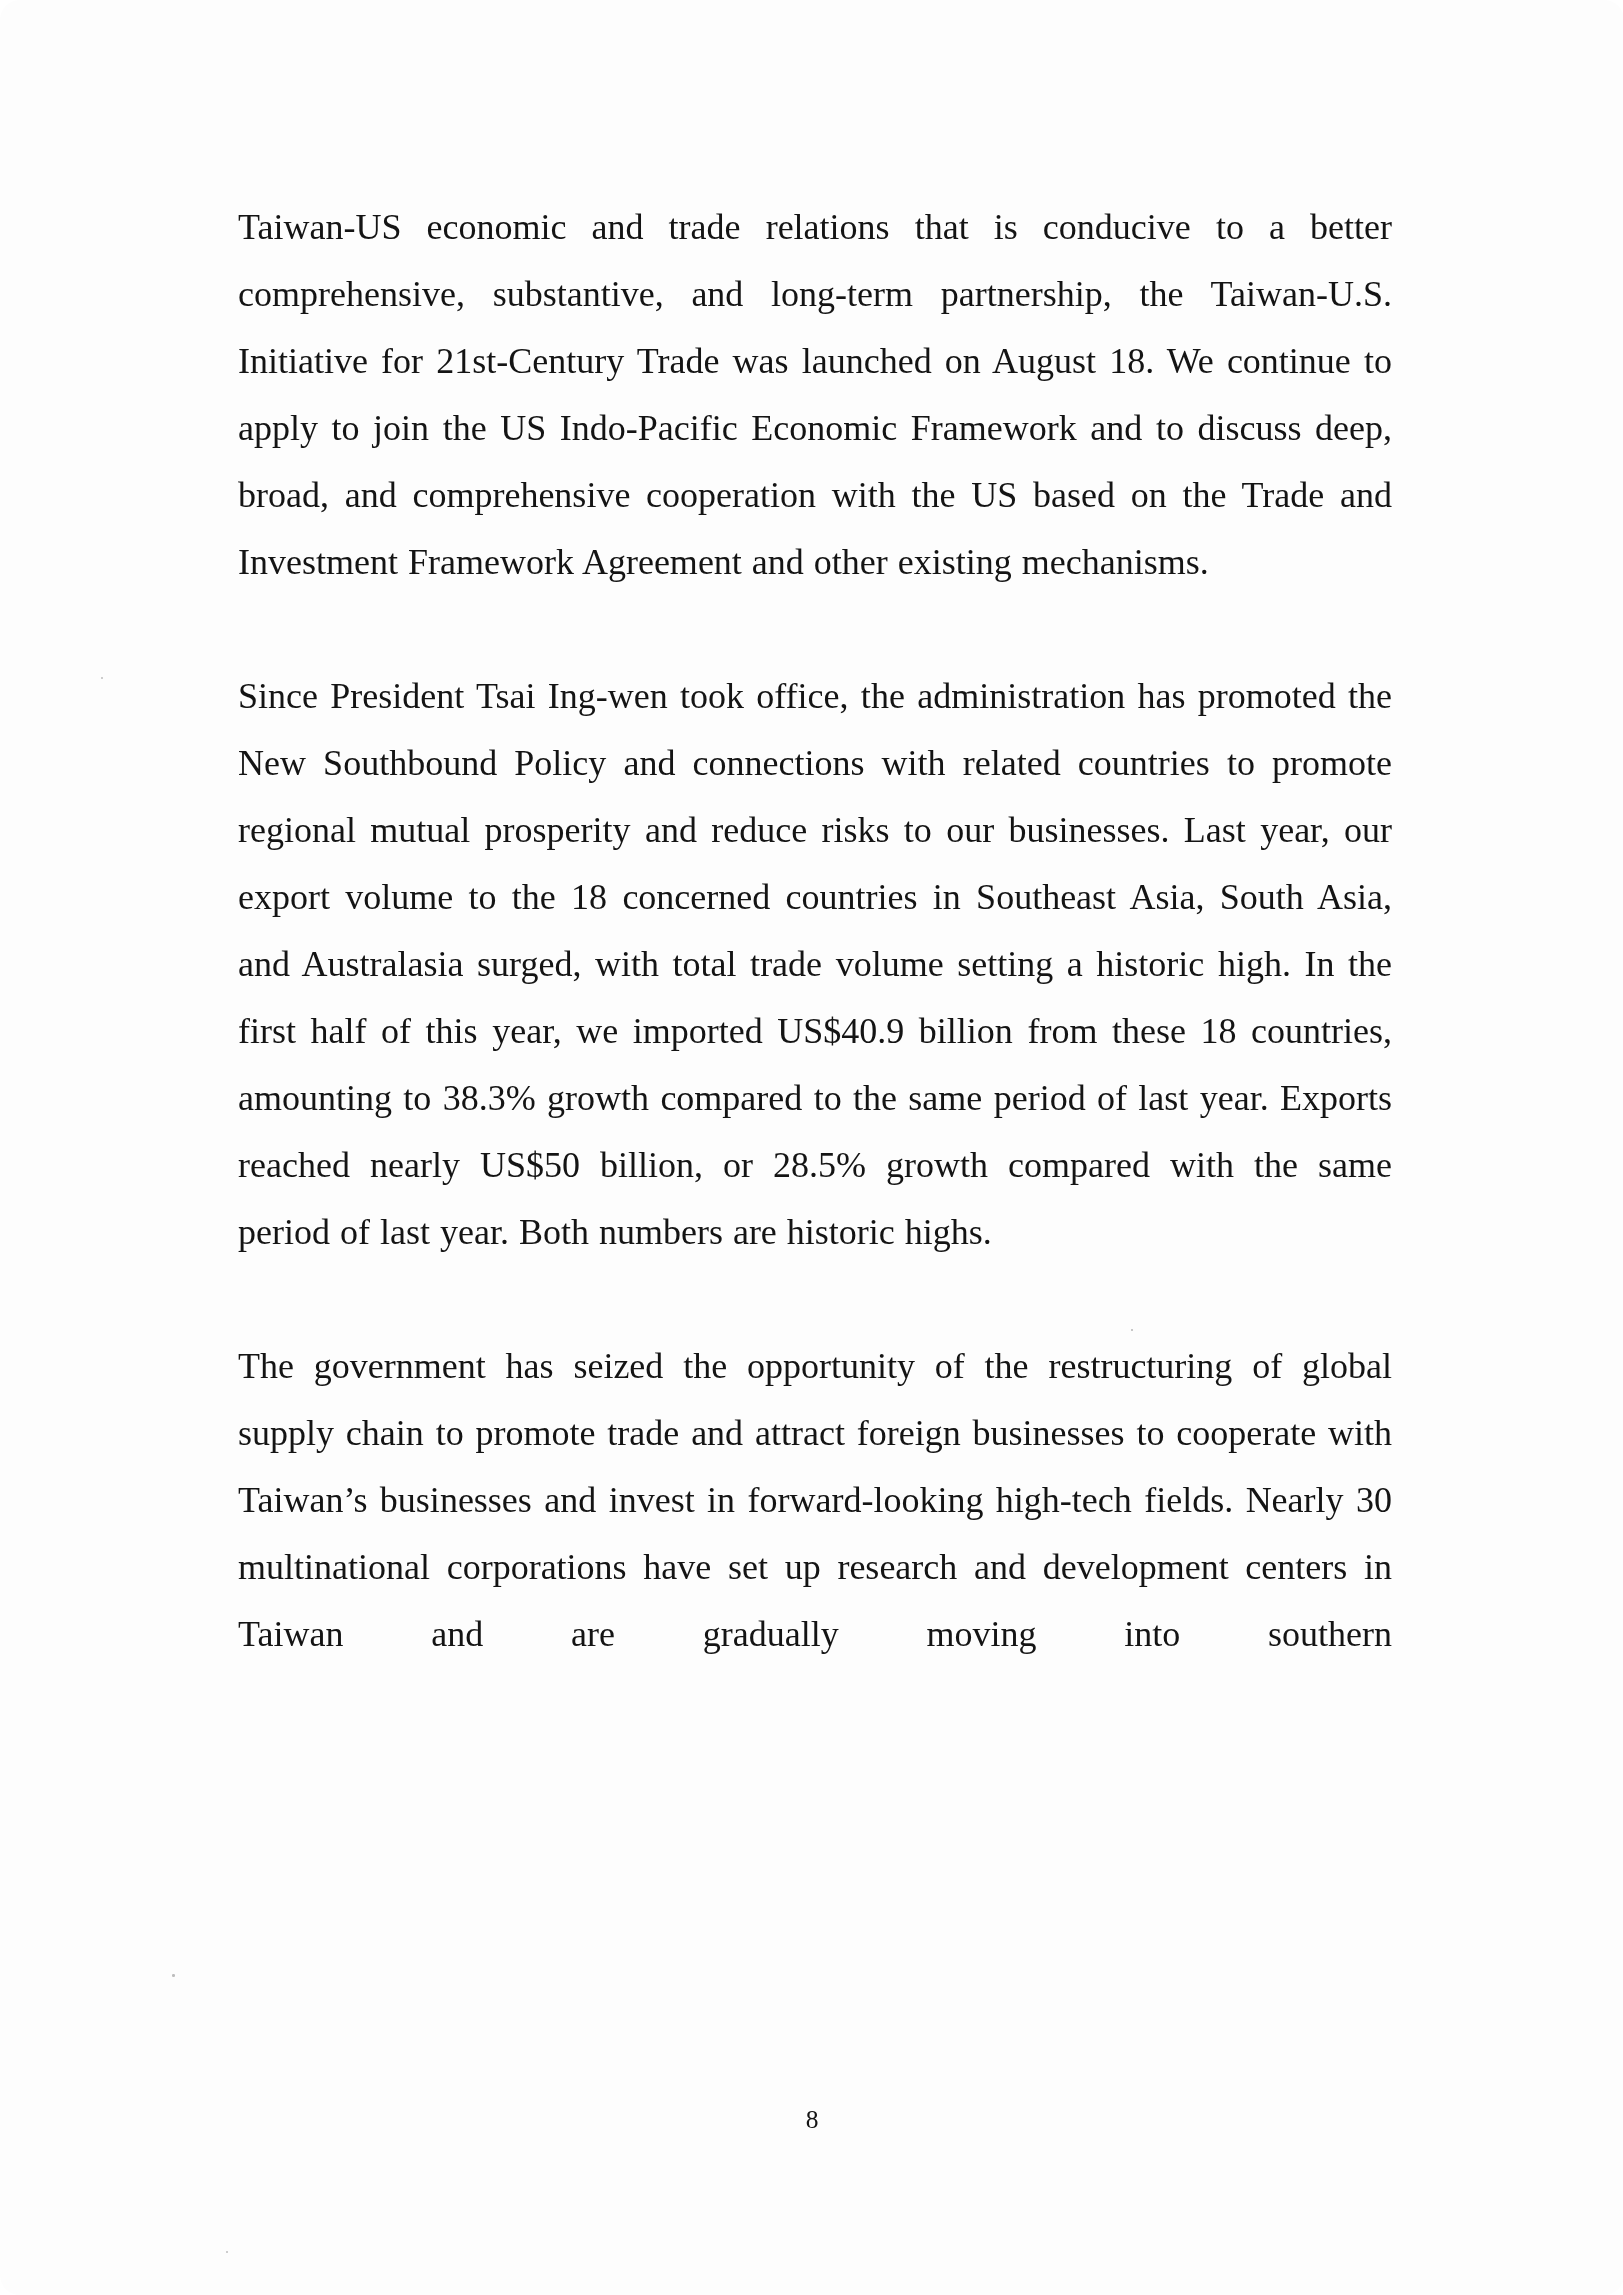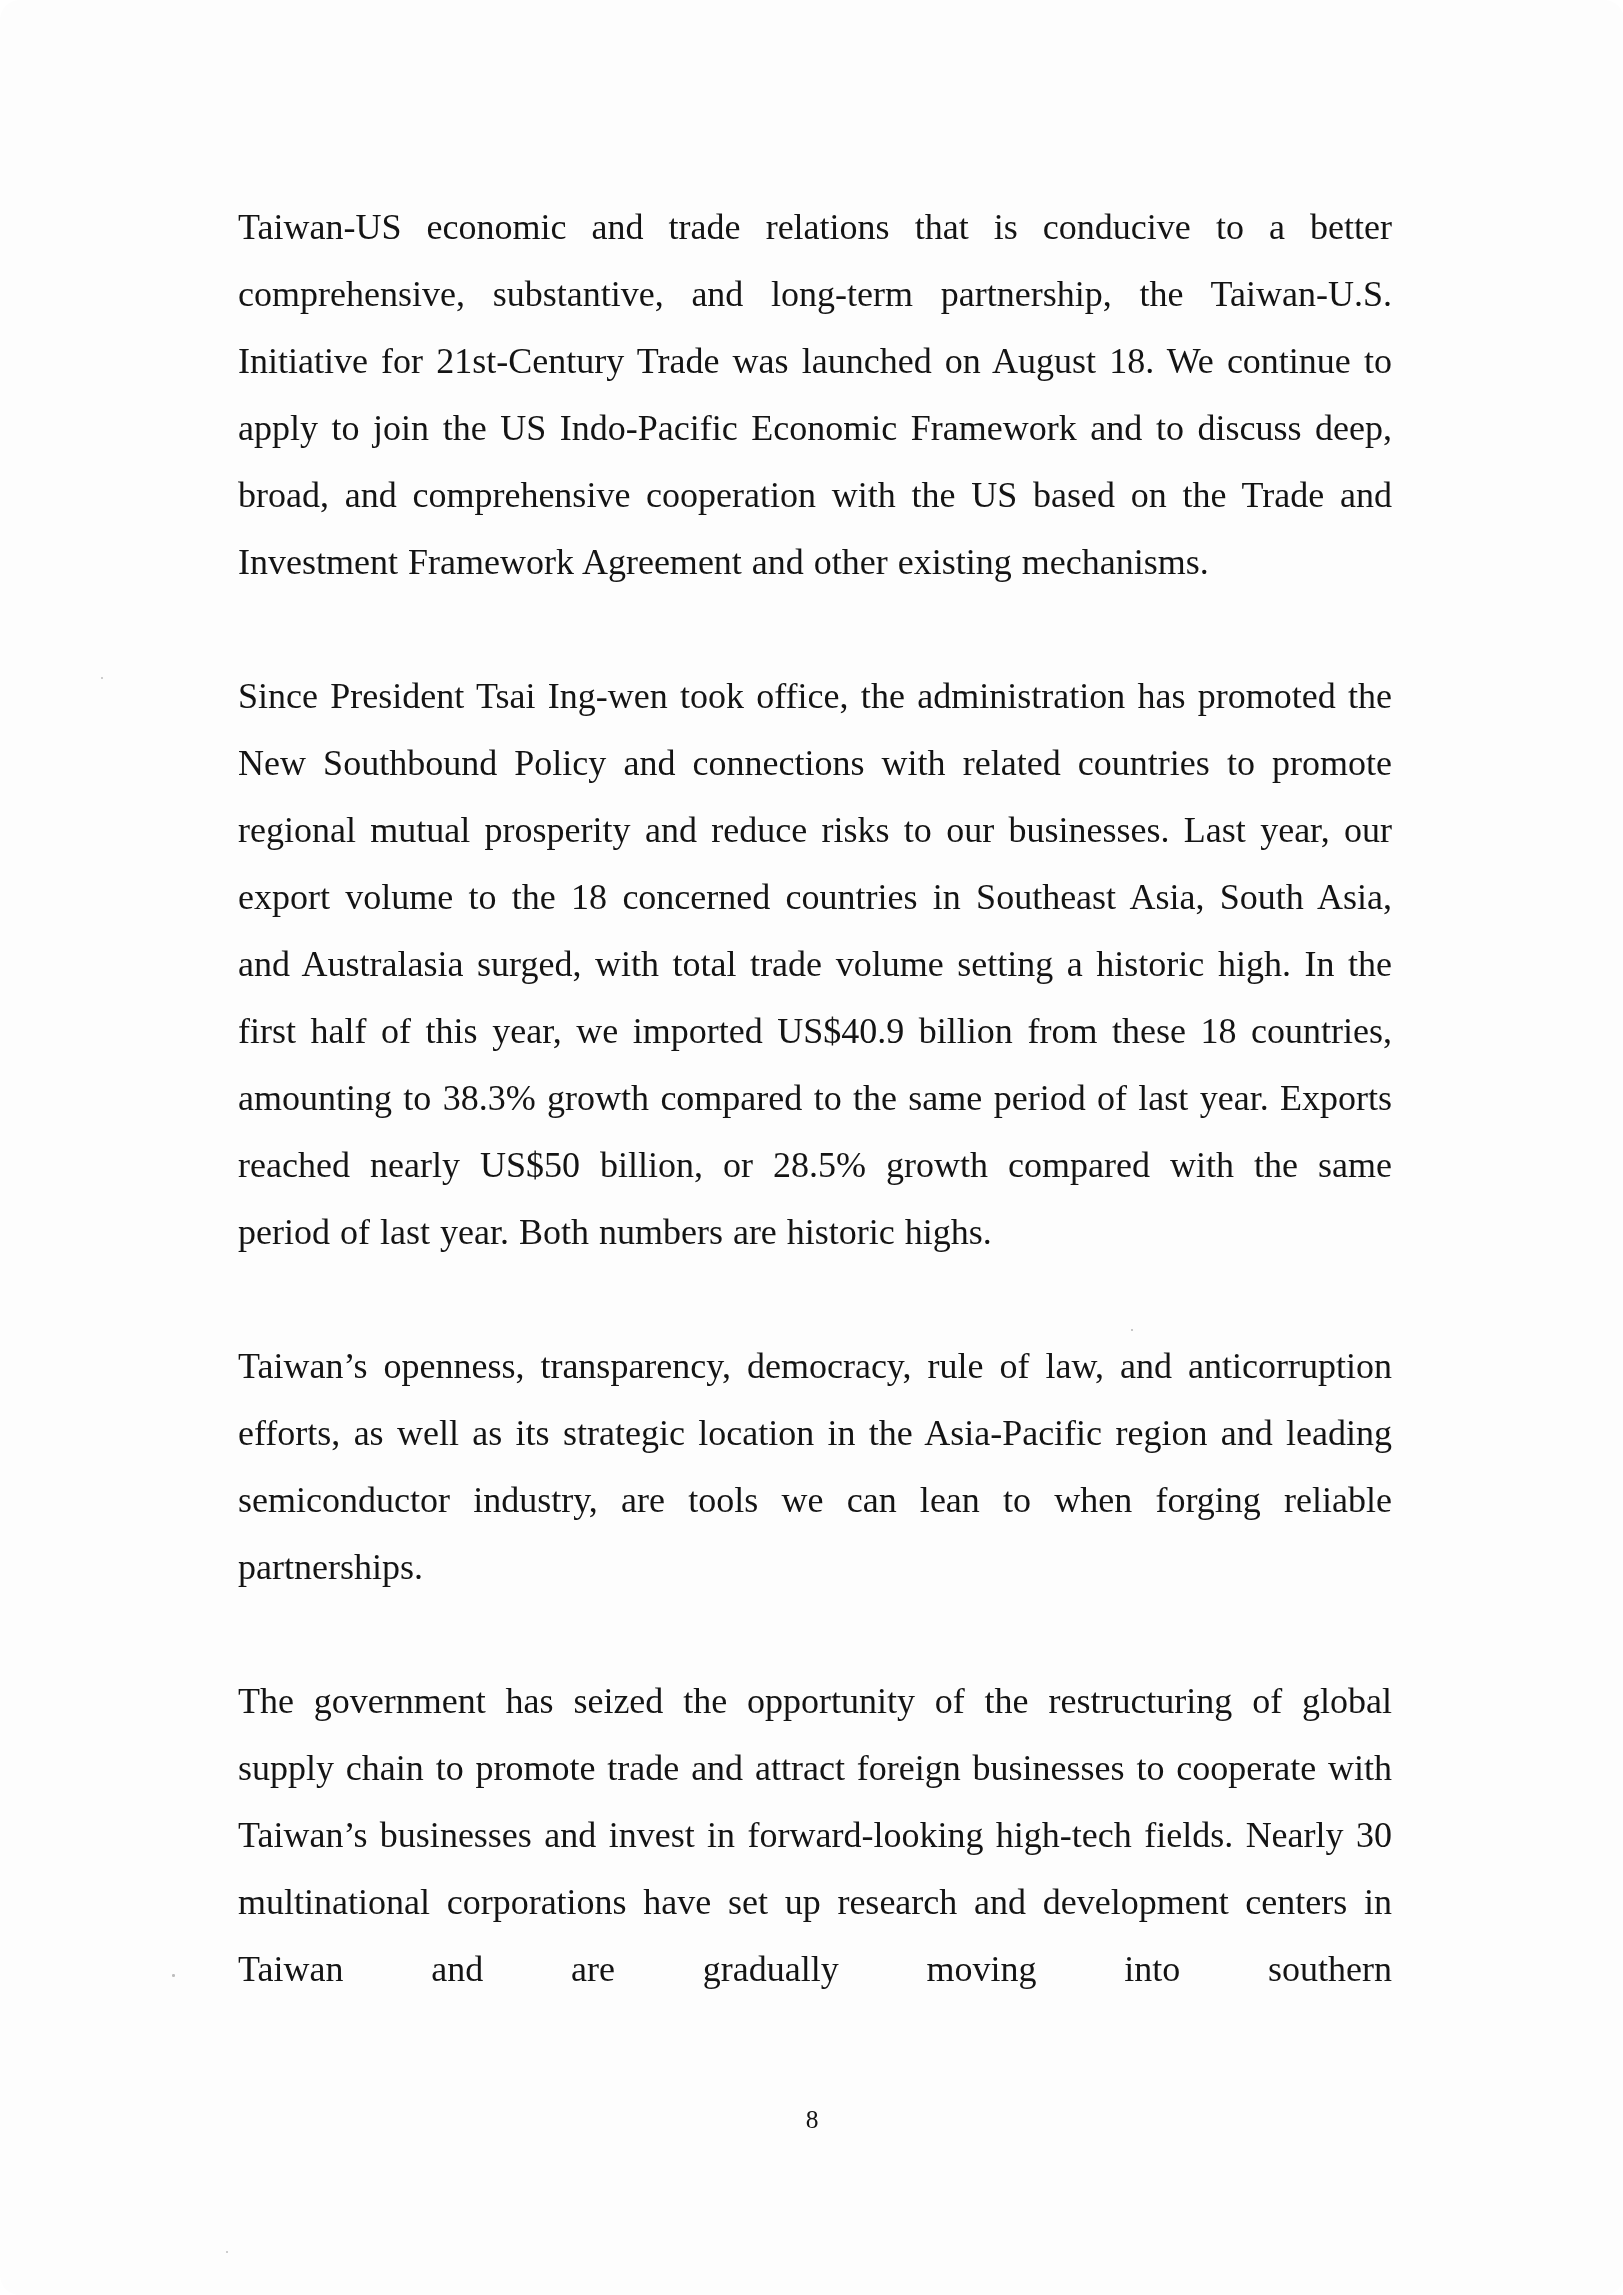--- a/index.html
+++ b/index.html
@@ -35,21 +35,20 @@
     }
     .speck { position: absolute; background: #bdbdbd; border-radius: 50%; }
   </style>
 </head>
 <body>
 
 <div class="page">
   <div class="content">
     <p class="para">Taiwan-US economic and trade relations that is conducive to a better comprehensive, substantive, and long-term partnership, the Taiwan-U.S. Initiative for 21st-Century Trade was launched on August 18. We continue to apply to join the US Indo-Pacific Economic Framework and to discuss deep, broad, and comprehensive cooperation with the US based on the Trade and Investment Framework Agreement and other existing mechanisms.</p>
     <p class="para">Since President Tsai Ing-wen took office, the administration has promoted the New Southbound Policy and connections with related countries to promote regional mutual prosperity and reduce risks to our businesses. Last year, our export volume to the 18 concerned countries in Southeast Asia, South Asia, and Australasia surged, with total trade volume setting a historic high. In the first half of this year, we imported US$40.9 billion from these 18 countries, amounting to 38.3% growth compared to the same period of last year. Exports reached nearly US$50 billion, or 28.5% growth compared with the same period of last year. Both numbers are historic highs.</p>
-    <p class="para">Taiwan’s openness, transparency, democracy, rule of law, and anticorruption efforts, as well as its strategic location in the Asia-Pacific region and leading semiconductor industry, are tools we can lean to when forging reliable partnerships.</p>
     <p class="para last">The government has seized the opportunity of the restructuring of global supply chain to promote trade and attract foreign businesses to cooperate with Taiwan’s businesses and invest in forward-looking high-tech fields. Nearly 30 multinational corporations have set up research and development centers in Taiwan and are gradually moving into southern</p>
   </div>
   <div class="page-number">8</div>
 
   <div class="speck" style="left:101px;top:677px;width:2px;height:2px;"></div>
   <div class="speck" style="left:172px;top:1974px;width:2.5px;height:2.5px;"></div>
   <div class="speck" style="left:868px;top:1368px;width:2px;height:2px;"></div>
   <div class="speck" style="left:1131px;top:1329px;width:1.5px;height:1.5px;"></div>
   <div class="speck" style="left:226px;top:2251px;width:2px;height:2px;"></div>
 </div>

